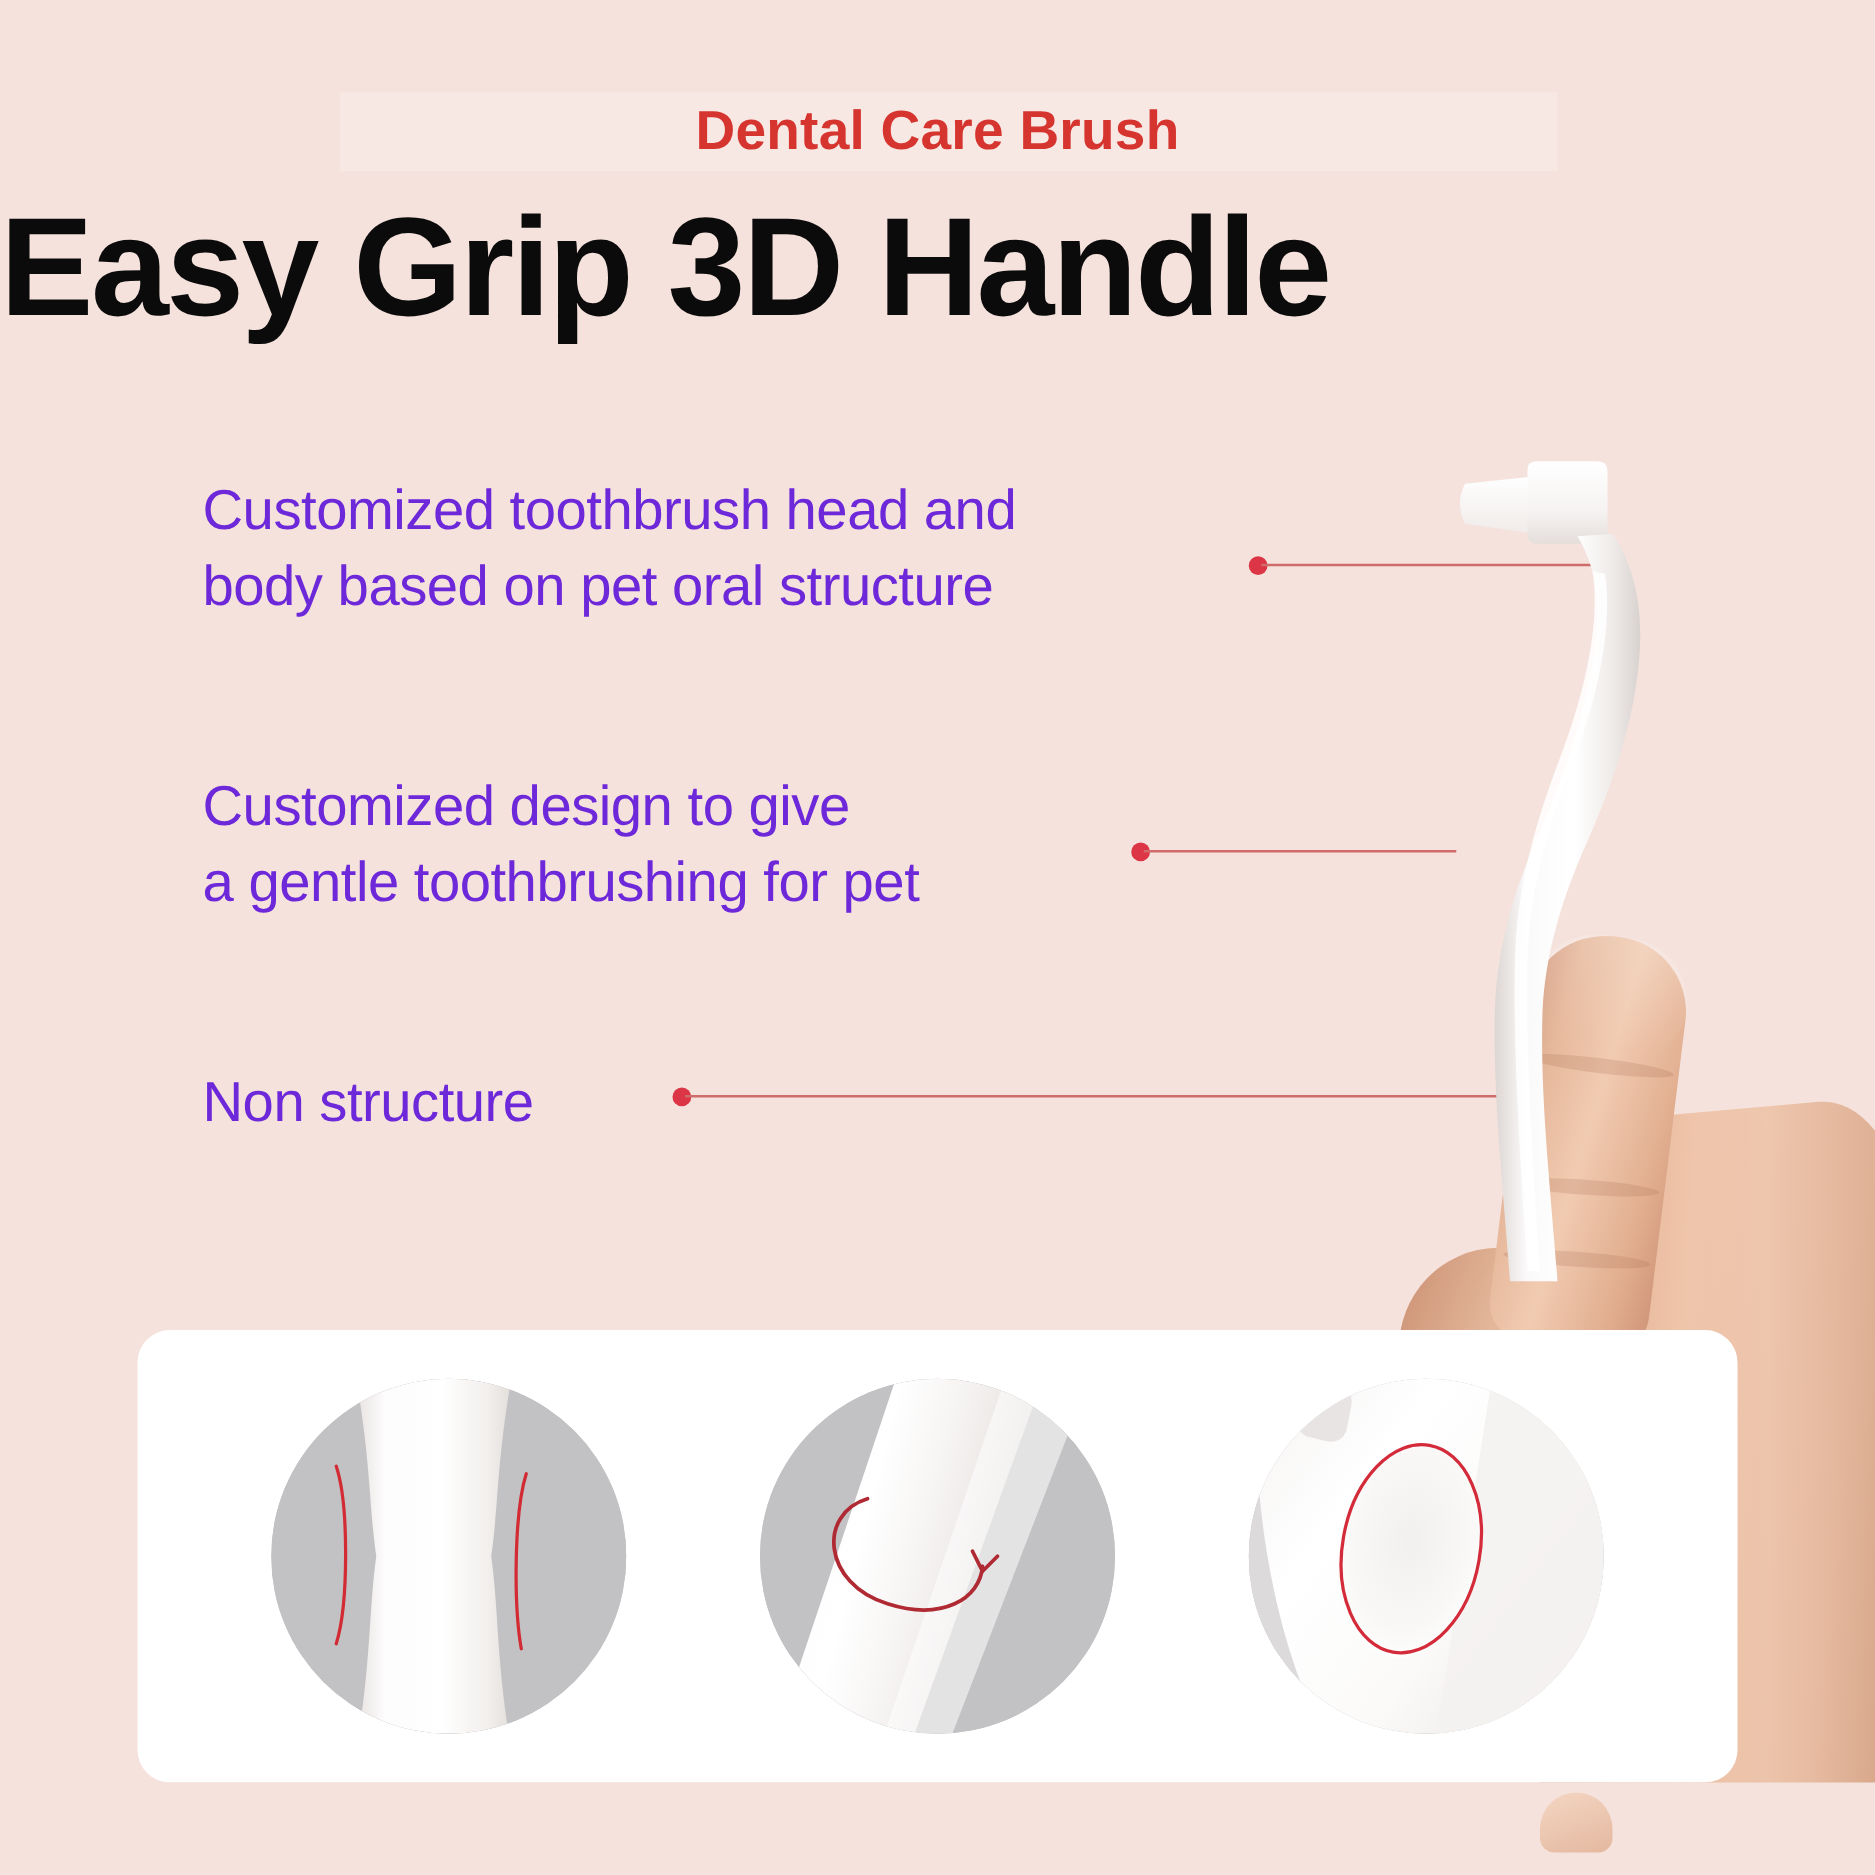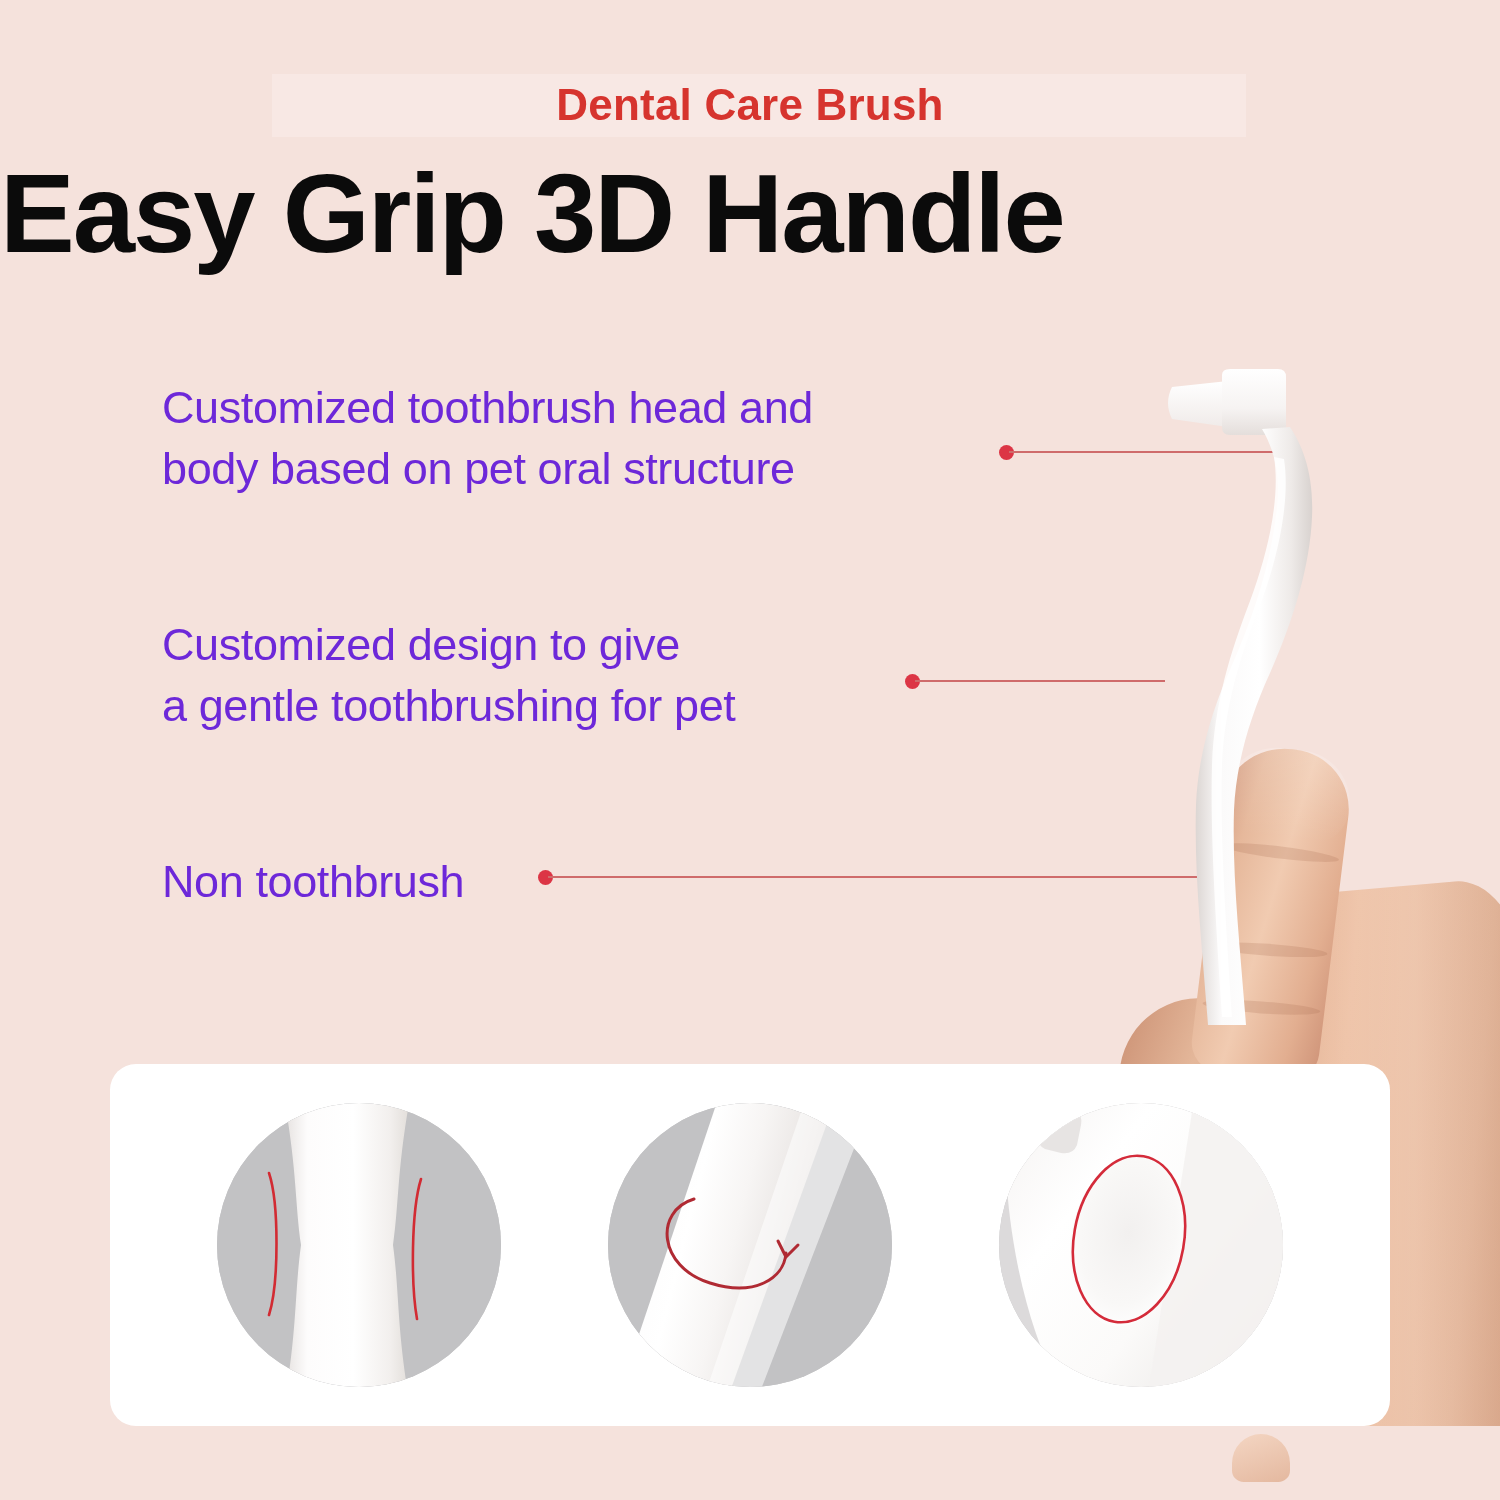--- a/index.html
+++ b/index.html
@@ -218,21 +218,21 @@
 <div id="infographic">
 
   <div class="eyebrow-band"></div>
   <div class="eyebrow-text">Dental Care Brush</div>
   <div class="headline">Easy Grip 3D Handle</div>
 
   <div class="feature" id="feature-0">Customized toothbrush head and
 body based on pet oral structure</div>
   <div class="feature" id="feature-1">Customized design to give
 a gentle toothbrushing for pet</div>
-  <div class="feature" id="feature-2">Non toothbrush</div>
+  <div class="feature" id="feature-2">Non structure</div>
 
   <div class="connector" id="connector-0">
     <span class="dot"></span>
     <span class="line"></span>
   </div>
   <div class="connector" id="connector-1">
     <span class="dot"></span>
     <span class="line"></span>
   </div>
   <div class="connector" id="connector-2">

